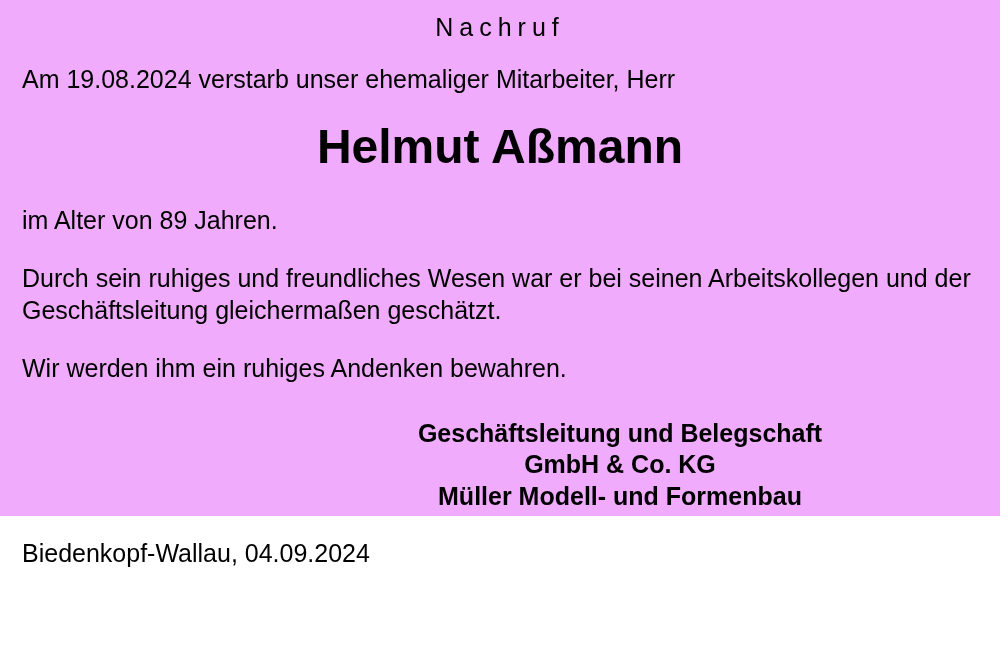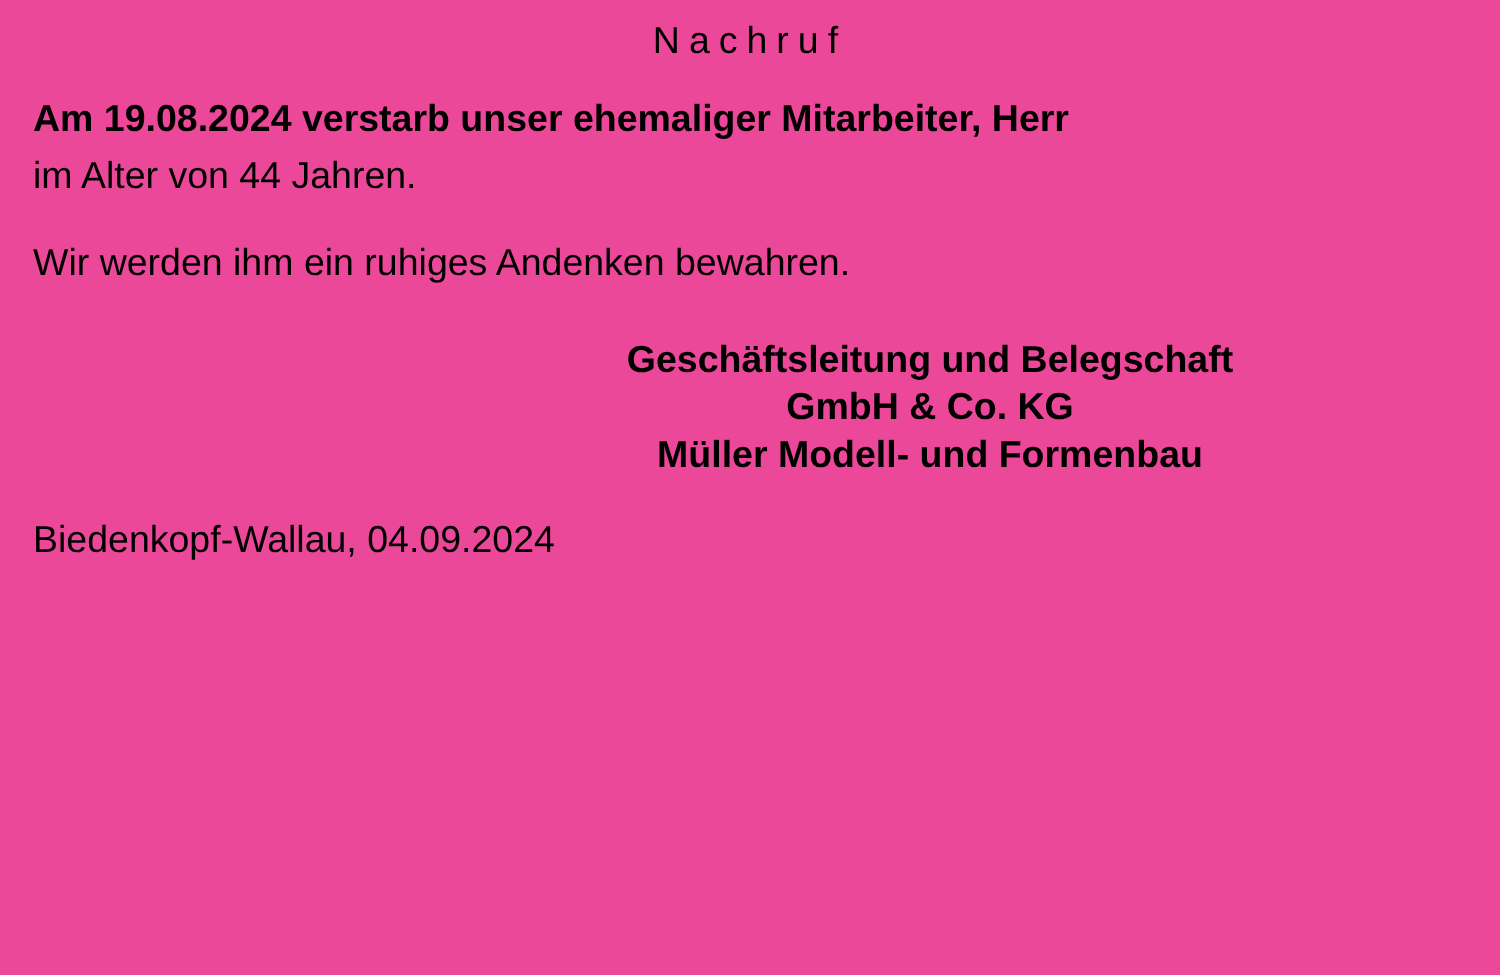--- a/index.html
+++ b/index.html
@@ -10,38 +10,37 @@
     width: 1000px;
     height: 650px;
     background: #ffffff;
     font-family: "Liberation Sans", sans-serif;
     color: #000000;
     overflow: hidden;
   }
   .obituary {
     position: relative;
     width: 1000px;
-    height: 650px;
+    height: 516px;
     box-sizing: border-box;
     padding: 14px 22px 0 22px;
-    background: #ec4899;
+    background: #f0abfc;
   }
   .heading {
     text-align: center;
     font-size: 25px;
     letter-spacing: 6px;
     font-weight: 400;
     margin: 0 0 22px 0;
     line-height: 1.1;
   }
   .intro-line {
     font-size: 25px;
     line-height: 1.25;
     margin: 0 0 6px 0;
-    font-weight: bold;
   }
   .deceased-name {
     text-align: center;
     font-size: 48px;
     font-weight: bold;
     margin: 26px 0 30px 0;
     line-height: 1.1;
     letter-spacing: 0px;
   }
   .body-par {
@@ -69,24 +68,26 @@
 </style>
 </head>
 <body>
 
 <div class="obituary">
 
   <div class="heading">Nachruf</div>
 
   <div class="intro-line">Am 19.08.2024 verstarb unser ehemaliger Mitarbeiter, Herr</div>
 
+  <div class="deceased-name">Helmut Aßmann</div>
 
-  <div class="body-par">im Alter von 44 Jahren.</div>
+  <div class="body-par">im Alter von 89 Jahren.</div>
 
 
+  <div class="body-par">Durch sein ruhiges und freundliches Wesen war er bei seinen Arbeitskollegen und der Geschäftsleitung gleichermaßen geschätzt.</div>
 
   <div class="body-par">Wir werden ihm ein ruhiges Andenken bewahren.</div>
 
   <div class="signature">
     <div>Geschäftsleitung und Belegschaft</div>
     <div>GmbH &amp; Co. KG</div>
     <div>Müller Modell- und Formenbau</div>
   </div>
 
   <div class="place-date">Biedenkopf-Wallau, 04.09.2024</div>

